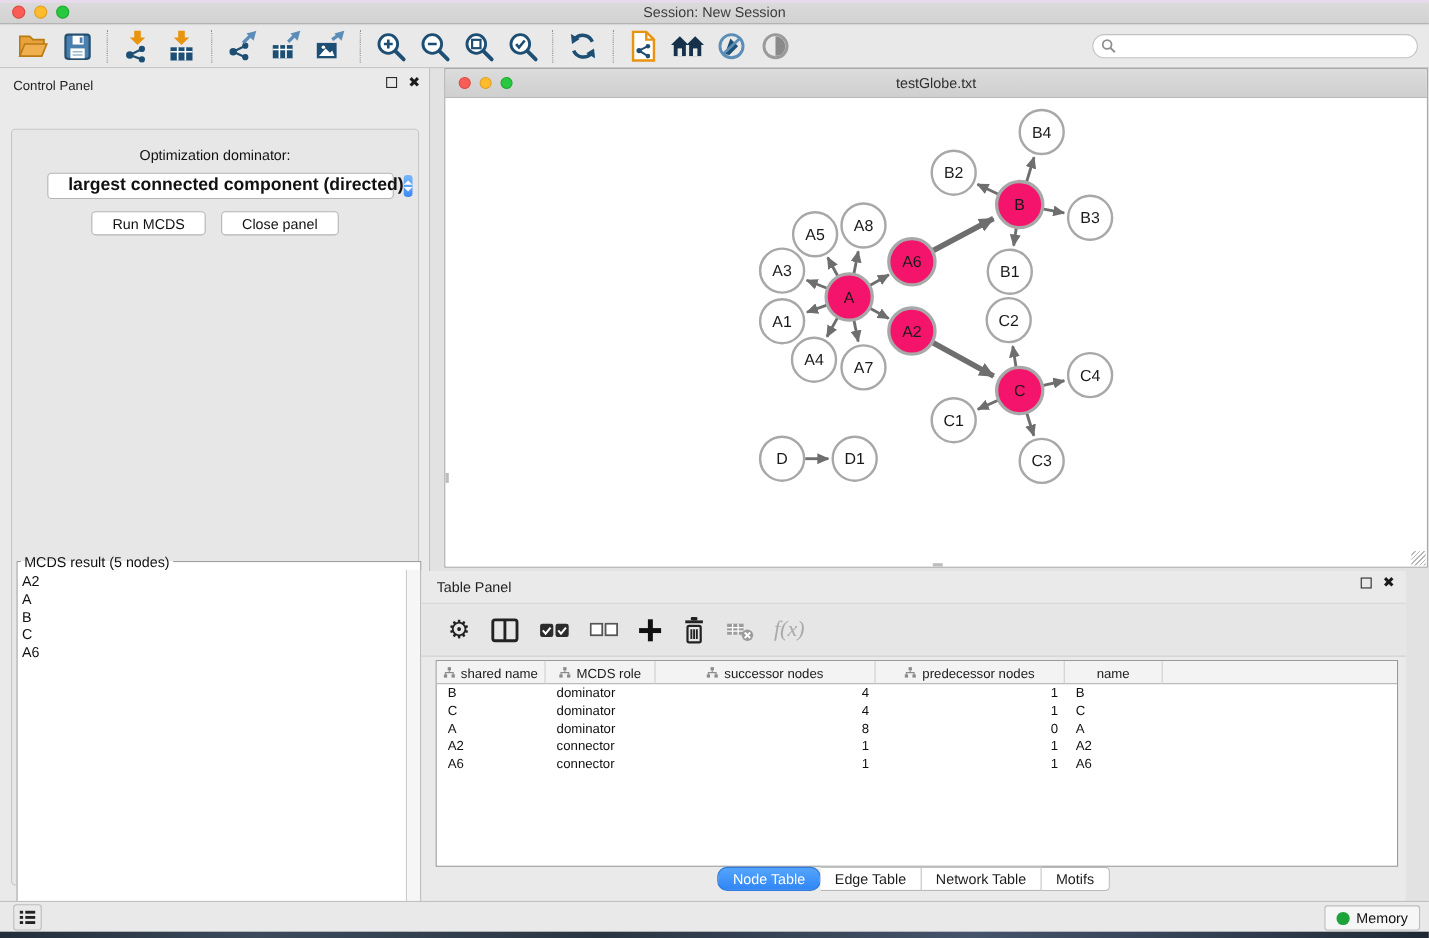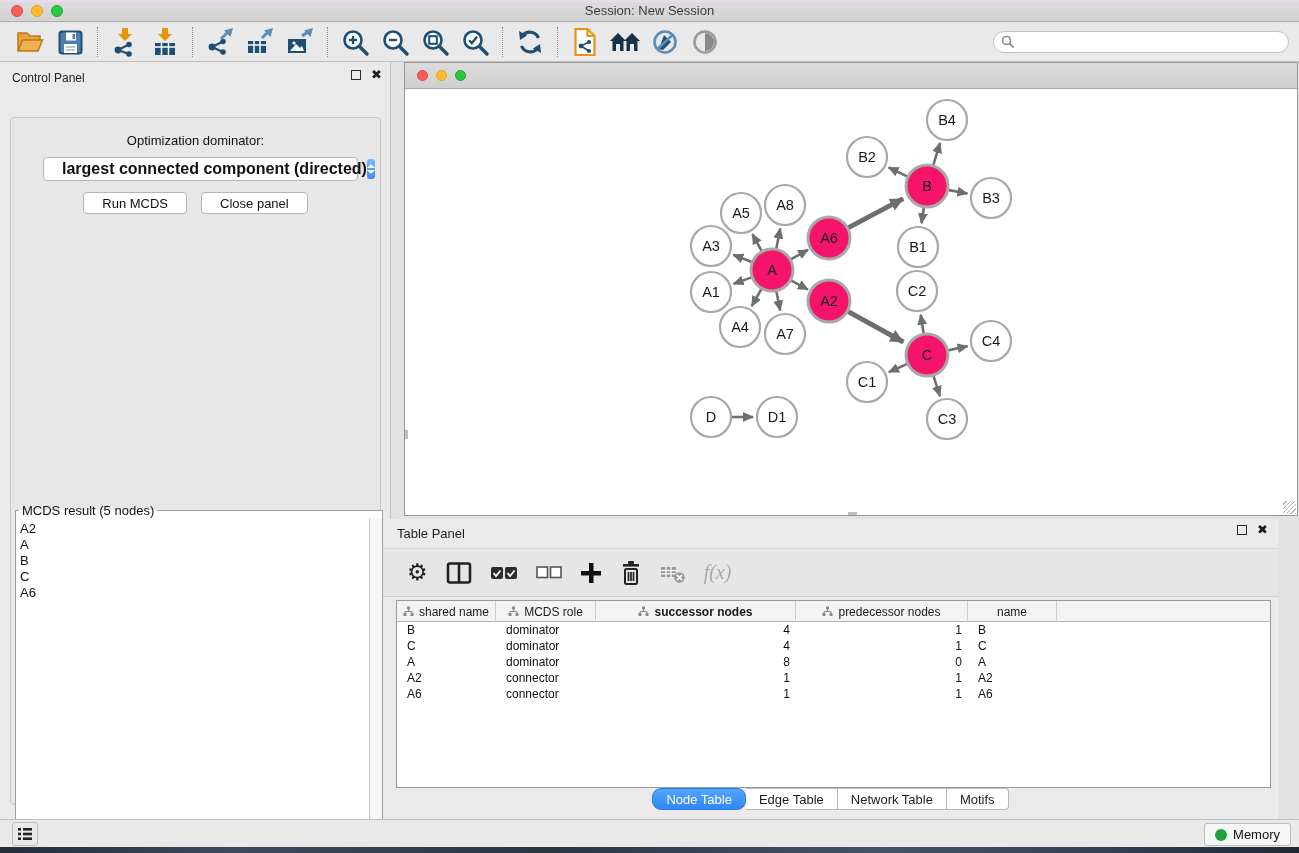--- a/index.html
+++ b/index.html
@@ -316,20 +316,21 @@
   </div>
 </div>
 
 <div class="net-window">
   <div class="net-titlebar">
     <div class="net-lights">
       <div class="light red"></div>
       <div class="light yellow"></div>
       <div class="light green"></div>
     </div>
+    <div class="net-title">testGlobe.txt</div>
   </div>
   <div class="net-canvas">
     <svg id="graph-svg" width="892" height="426">
         <defs>
           <marker id="arr" markerUnits="userSpaceOnUse" markerWidth="11" markerHeight="10" refX="10" refY="5" orient="auto">
             <path d="M0,0 L11,5 L0,10 z" fill="#6e6e6e"></path>
           </marker>
           <marker id="arrT" markerUnits="userSpaceOnUse" markerWidth="14" markerHeight="13" refX="13" refY="6.5" orient="auto">
             <path d="M0,0 L14,6.5 L0,13 z" fill="#6e6e6e"></path>
           </marker>
@@ -478,21 +479,21 @@
         </div>
         <div class="nt-hcell" style="width: 100px;">
           <svg width="11" height="11" viewBox="0 0 11 11">
             <rect x="4" y="0.5" width="3" height="3" fill="#8a8a8a"></rect>
             <rect x="0.5" y="7" width="3" height="3" fill="#8a8a8a"></rect>
             <rect x="7.5" y="7" width="3" height="3" fill="#8a8a8a"></rect>
             <path d="M5.5 3.5 v2 M2 7 v-1.5 h7 V7" fill="none" stroke="#8a8a8a" stroke-width="1"></path>
           </svg>
           <span>MCDS role</span>
         </div>
-        <div class="nt-hcell" style="width: 200px; font-weight: bold;">
+        <div class="nt-hcell" style="width: 200px;">
           <svg width="11" height="11" viewBox="0 0 11 11">
             <rect x="4" y="0.5" width="3" height="3" fill="#8a8a8a"></rect>
             <rect x="0.5" y="7" width="3" height="3" fill="#8a8a8a"></rect>
             <rect x="7.5" y="7" width="3" height="3" fill="#8a8a8a"></rect>
             <path d="M5.5 3.5 v2 M2 7 v-1.5 h7 V7" fill="none" stroke="#8a8a8a" stroke-width="1"></path>
           </svg>
           <span>successor nodes</span>
         </div>
         <div class="nt-hcell" style="width: 172px;">
           <svg width="11" height="11" viewBox="0 0 11 11">

